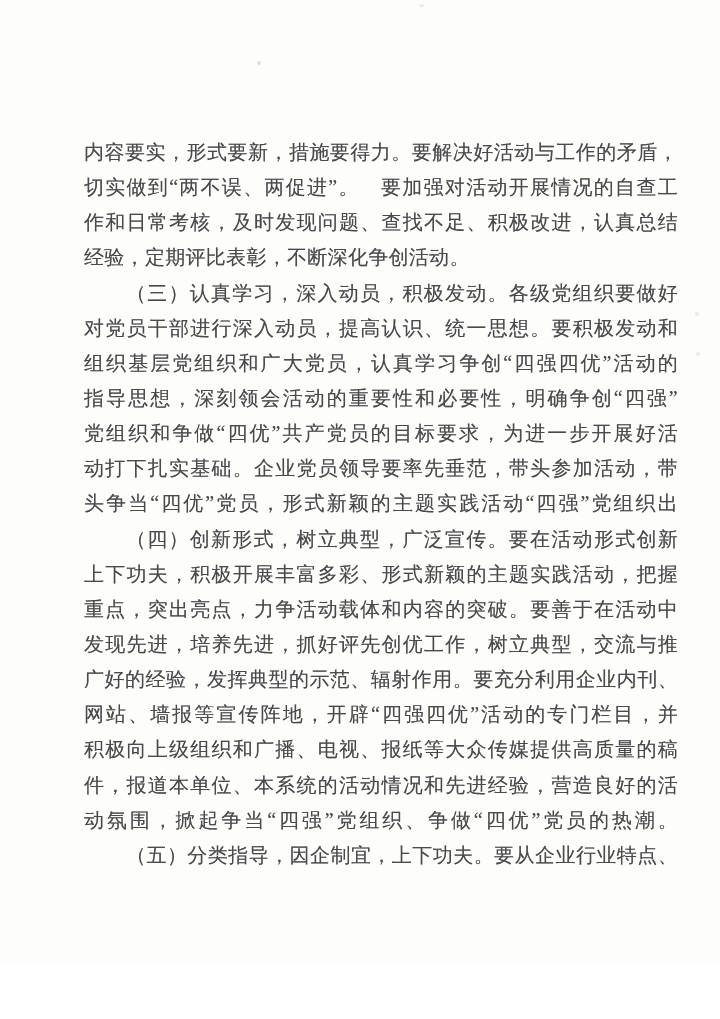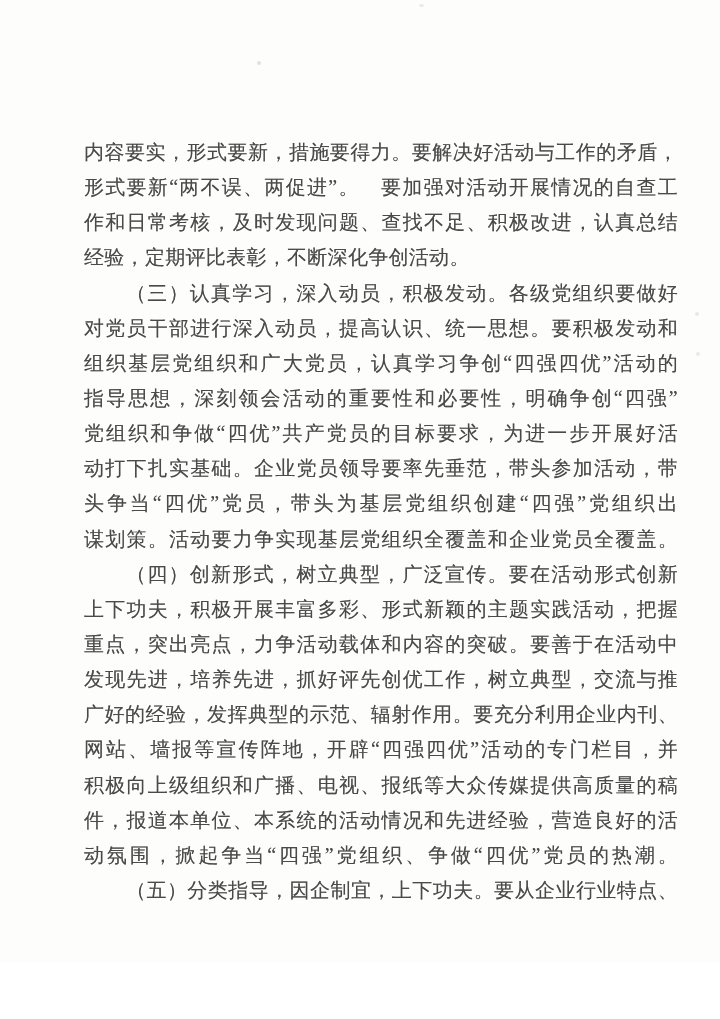--- a/index.html
+++ b/index.html
@@ -63,31 +63,30 @@
 <body>
 
 <div class="page">
   <div class="speck speck-1"></div>
   <div class="speck speck-2"></div>
   <div class="speck speck-3"></div>
   <div class="speck speck-4"></div>
 
   <div class="text-block" id="text-block">
       <div class="line">内容要实，形式要新，措施要得力。要解决好活动与工作的矛盾，</div>
-      <div class="line">形式要新“两不误、两促进”。　要加强对活动开展情况的自查工</div>
+      <div class="line">切实做到“两不误、两促进”。　要加强对活动开展情况的自查工</div>
       <div class="line">作和日常考核，及时发现问题、查找不足、积极改进，认真总结</div>
       <div class="line end">经验，定期评比表彰，不断深化争创活动。</div>
       <div class="line indent">（三）认真学习，深入动员，积极发动。各级党组织要做好</div>
       <div class="line">对党员干部进行深入动员，提高认识、统一思想。要积极发动和</div>
       <div class="line">组织基层党组织和广大党员，认真学习争创“四强四优”活动的</div>
       <div class="line">指导思想，深刻领会活动的重要性和必要性，明确争创“四强”</div>
       <div class="line">党组织和争做“四优”共产党员的目标要求，为进一步开展好活</div>
       <div class="line">动打下扎实基础。企业党员领导要率先垂范，带头参加活动，带</div>
-      <div class="line">头争当“四优”党员，带头为基层党组织创建“四强”党组织出</div>
-      <div class="line">谋划策。活动要力争实现基层党组织全覆盖和企业党员全覆盖。</div>
+      <div class="line">头争当“四优”党员，形式新颖的主题实践活动“四强”党组织出</div>
       <div class="line indent">（四）创新形式，树立典型，广泛宣传。要在活动形式创新</div>
       <div class="line">上下功夫，积极开展丰富多彩、形式新颖的主题实践活动，把握</div>
       <div class="line">重点，突出亮点，力争活动载体和内容的突破。要善于在活动中</div>
       <div class="line">发现先进，培养先进，抓好评先创优工作，树立典型，交流与推</div>
       <div class="line">广好的经验，发挥典型的示范、辐射作用。要充分利用企业内刊、</div>
       <div class="line">网站、墙报等宣传阵地，开辟“四强四优”活动的专门栏目，并</div>
       <div class="line">积极向上级组织和广播、电视、报纸等大众传媒提供高质量的稿</div>
       <div class="line">件，报道本单位、本系统的活动情况和先进经验，营造良好的活</div>
       <div class="line">动氛围，掀起争当“四强”党组织、争做“四优”党员的热潮。</div>
       <div class="line indent">（五）分类指导，因企制宜，上下功夫。要从企业行业特点、</div>

